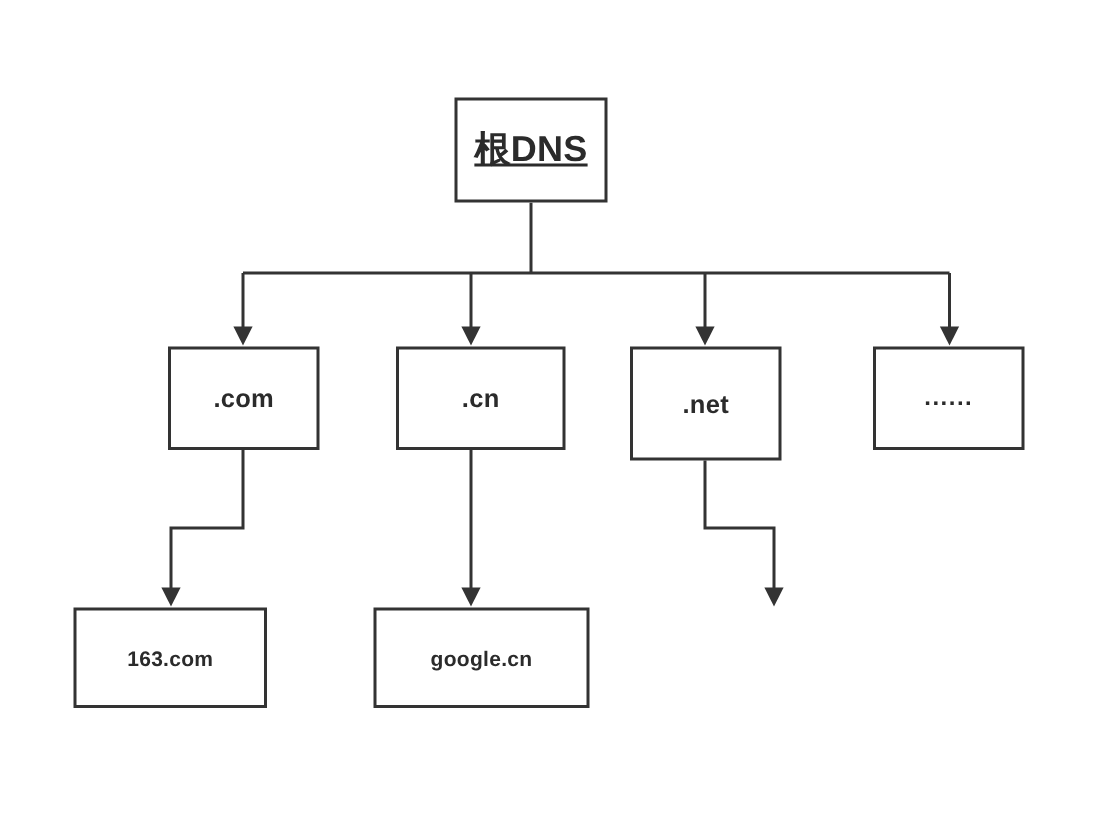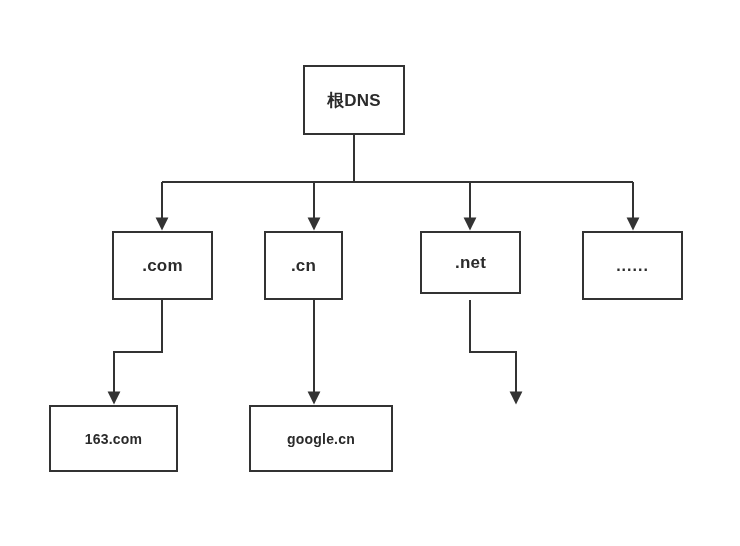--- a/index.html
+++ b/index.html
@@ -38,21 +38,21 @@
     align-items: center;
     justify-content: center;
     text-align: center;
     color: #2b2b2b;
     letter-spacing: 0.2px;
   }
   .node-label {
     display: block;
     line-height: 1;
   }
-  .lvl-root  { font-size: 17px; font-weight: 700; }
+  .lvl-root  { font-size: 24px; font-weight: 700; text-decoration: underline; }
   .lvl-tld   { font-size: 17px; font-weight: 700; }
   .lvl-host  { font-size: 14px; font-weight: 700; }
   .node.ellipsis .node-label {
     font-size: 16px;
     font-weight: 700;
     letter-spacing: 1px;
   }
 </style>
 </head>
 <body>
@@ -86,25 +86,25 @@
   </svg>
 
   <div class="node lvl-root" style="left:303px; top:65px; width:102px; height:70px;">
     <span class="node-label">根DNS</span>
   </div>
 
   <div class="node lvl-tld" style="left:112px; top:231px; width:101px; height:69px;text-align:center;">
     <span class="node-label">.com</span>
   </div>
 
-  <div class="node lvl-tld" style="left:264px; top:231px; width:79px; height:69px;">
+  <div class="node lvl-tld" style="left:264px; top:231px; width:113px; height:69px;">
     <span class="node-label">.cn</span>
   </div>
 
-  <div class="node lvl-tld" style="left:420px; top:231px; width:101px; height:63px;">
+  <div class="node lvl-tld" style="left:420px; top:231px; width:101px; height:76px;">
     <span class="node-label">.net</span>
   </div>
 
   <div class="node lvl-tld ellipsis" style="left:582px; top:231px; width:101px; height:69px;">
     <span class="node-label">......</span>
   </div>
 
   <div class="node lvl-host" style="left:49px; top:405px; width:129px; height:67px;">
     <span class="node-label">163.com</span>
   </div>

